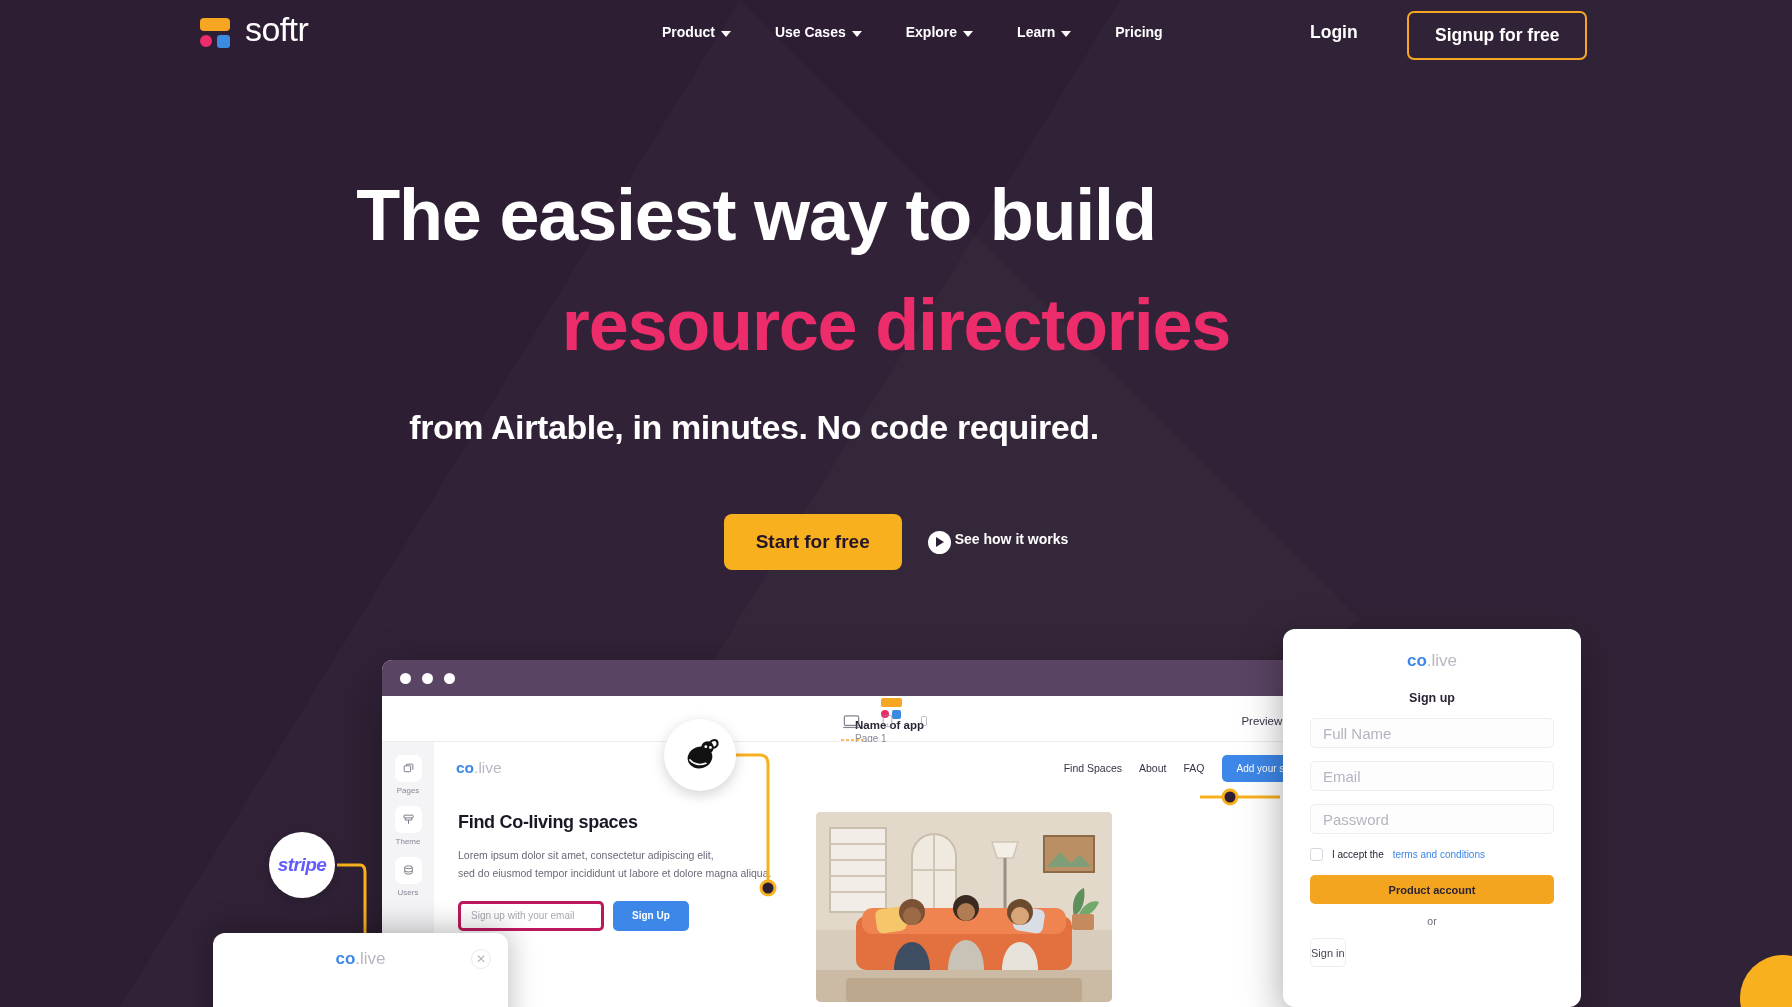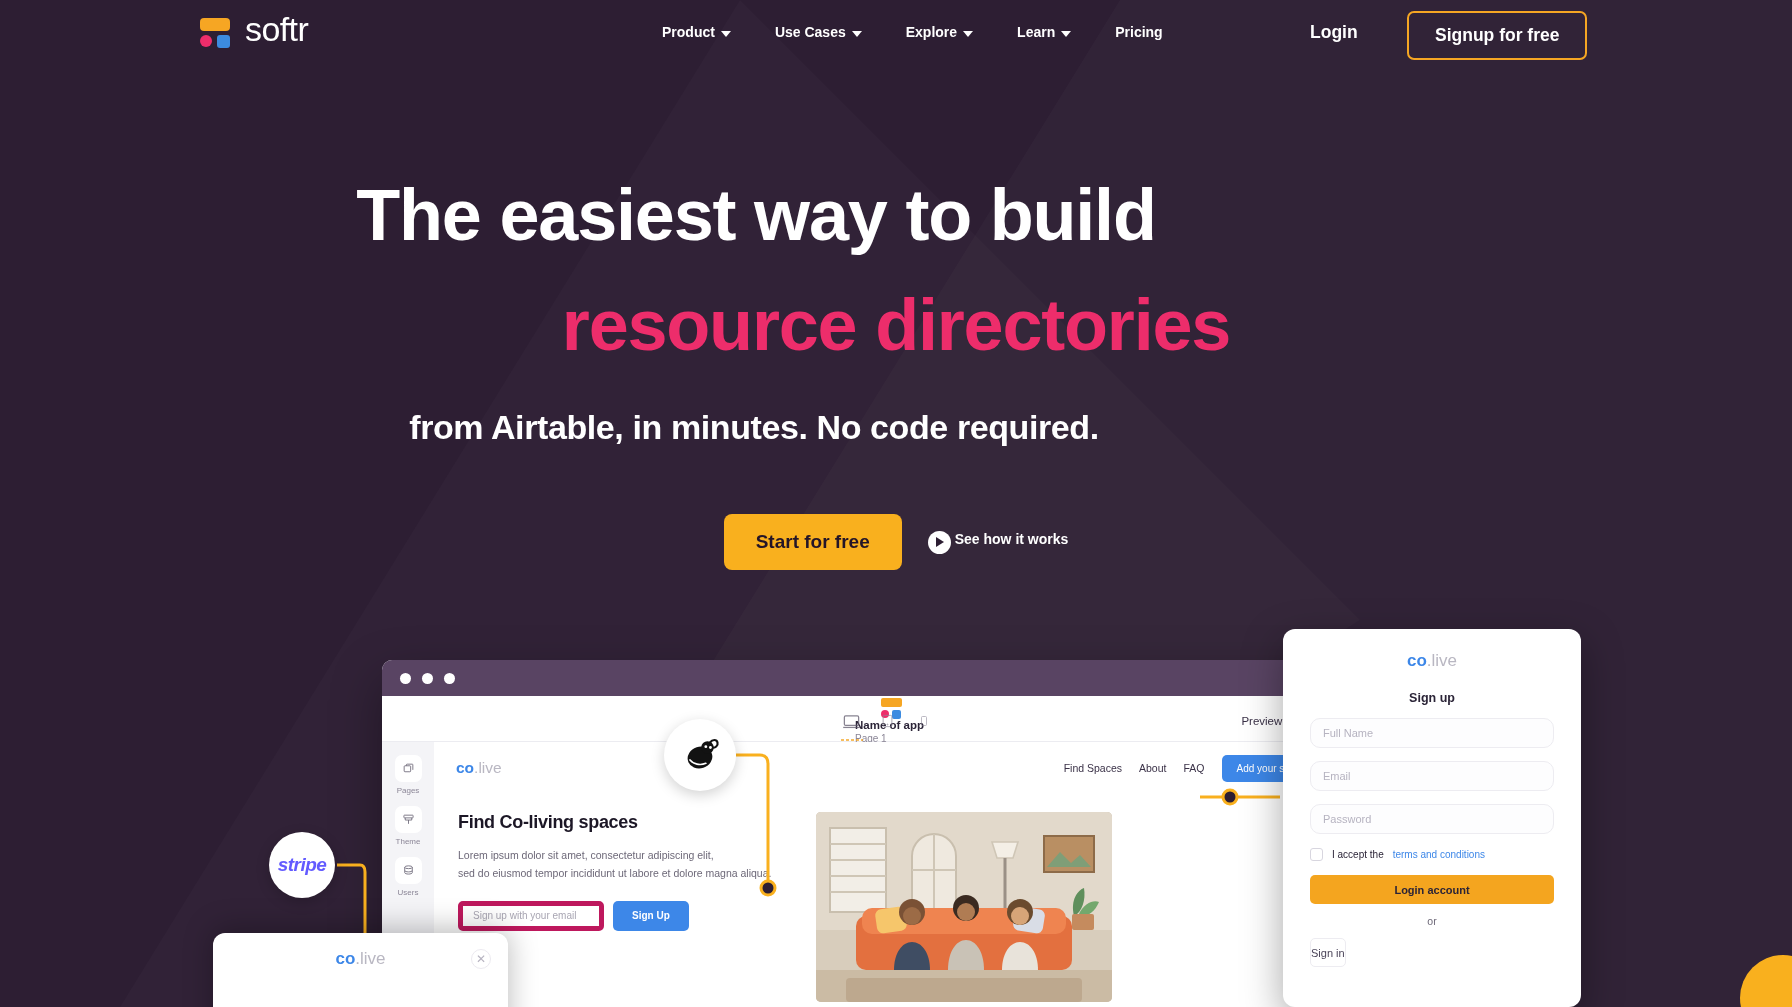--- a/index.html
+++ b/index.html
@@ -211,21 +211,21 @@
   .cl-avatar {
     width: 22px; height: 22px; border-radius: 50%; background: #f0eff4;
     display: flex; align-items: center; justify-content: center;
   }
   .cl-hero { display: flex; padding: 18px 24px 0 24px; gap: 28px;}
   .cl-hero-left { width: 330px; }
   .cl-h1 { font-size: 18px; font-weight: 800; color: #1c1726; letter-spacing:-.3px;}
   .cl-p { font-size: 10.5px; color: #6d6878; line-height: 1.75; margin-top: 13px; }
   .cl-form { display: flex; gap: 9px; margin-top: 18px; }
   .cl-input {
-    width: 146px; height: 30px; border: 5px solid #be185d; border-radius: 5px;
+    width: 146px; height: 30px; border: 3px solid #be185d; border-radius: 5px;
     font-size: 10px; color: #a9a6b3; padding: 0 10px;
     display:flex; align-items:center;
   }
   .cl-signup {
     background: #3D87E8; color: #fff; font-size: 10px; font-weight: 600;
     padding: 0 19px; height: 30px; border-radius: 5px; border: none; cursor: pointer;
   }
   .cl-photo {
     width: 296px; height: 190px; border-radius: 5px; overflow:hidden;
     position: relative; background: #cbbfae; flex:0 0 auto;
@@ -254,23 +254,23 @@
     background: #fff; border-radius: 12px;
     z-index: 25;
     box-shadow: 0 14px 40px rgba(0,0,0,.35);
     padding: 22px 27px;
   }
   .sc-logo { text-align: center; font-size: 17px; font-weight: 700; }
   .sc-logo .co { color: #3D87E8; }
   .sc-logo .live { color: #b9b7c2; font-weight: 500;}
   .sc-title { text-align:center; font-size: 12.5px; font-weight: 700; color:#2b2437; margin-top: 20px;}
   .sc-input {
-    height: 30px; border: 1px solid #edecf1; background:#fdfdfe; border-radius: 10px;
+    height: 30px; border: 1px solid #edecf1; background:#fdfdfe; border-radius: 5px;
     margin-top: 13px; display:flex; align-items:center; padding: 0 12px;
-    font-size: 11px; color: #b6b3c0;
+    font-size: 15px; color: #b6b3c0;
   }
   .sc-terms { display:flex; align-items:center; gap: 9px; margin-top: 14px; font-size: 10px; color:#2b2437;}
   .sc-check { width: 13px; height: 13px; border: 1px solid #d8d6df; border-radius: 3px; flex:0 0 auto;}
   .sc-terms a { color:#3D87E8; text-decoration: none;}
   .sc-create {
     margin-top: 14px; height: 29px; background:#F4A51F; color:#2b2437;
     border-radius: 5px; display:flex; align-items:center; justify-content:center;
     font-size: 11px; font-weight: 600; border:none; width:100%; cursor:pointer;
   }
   .sc-or { text-align:center; font-size: 10.5px; color:#6d6878; margin-top: 11px;}
@@ -561,21 +561,21 @@
     </div>
     <div class="sc-title">Sign up</div>
     <div class="sc-input">Full Name</div>
     <div class="sc-input">Email</div>
     <div class="sc-input">Password</div>
     <div class="sc-terms">
       <span class="sc-check"></span>
       <span>I accept the </span>
         <a href="#">terms and conditions</a>
     </div>
-    <button class="sc-create">Login account</button>
+    <button class="sc-create">Product account</button>
     <div class="sc-or">or</div>
     <button class="sc-signin">Sign in</button>
   </div>
 
   <div class="popup">
     <div class="pp-logo">
       <span class="co">co</span><span class="live">.live</span>
     </div>
     <div class="pp-close">✕</div>
   </div>

